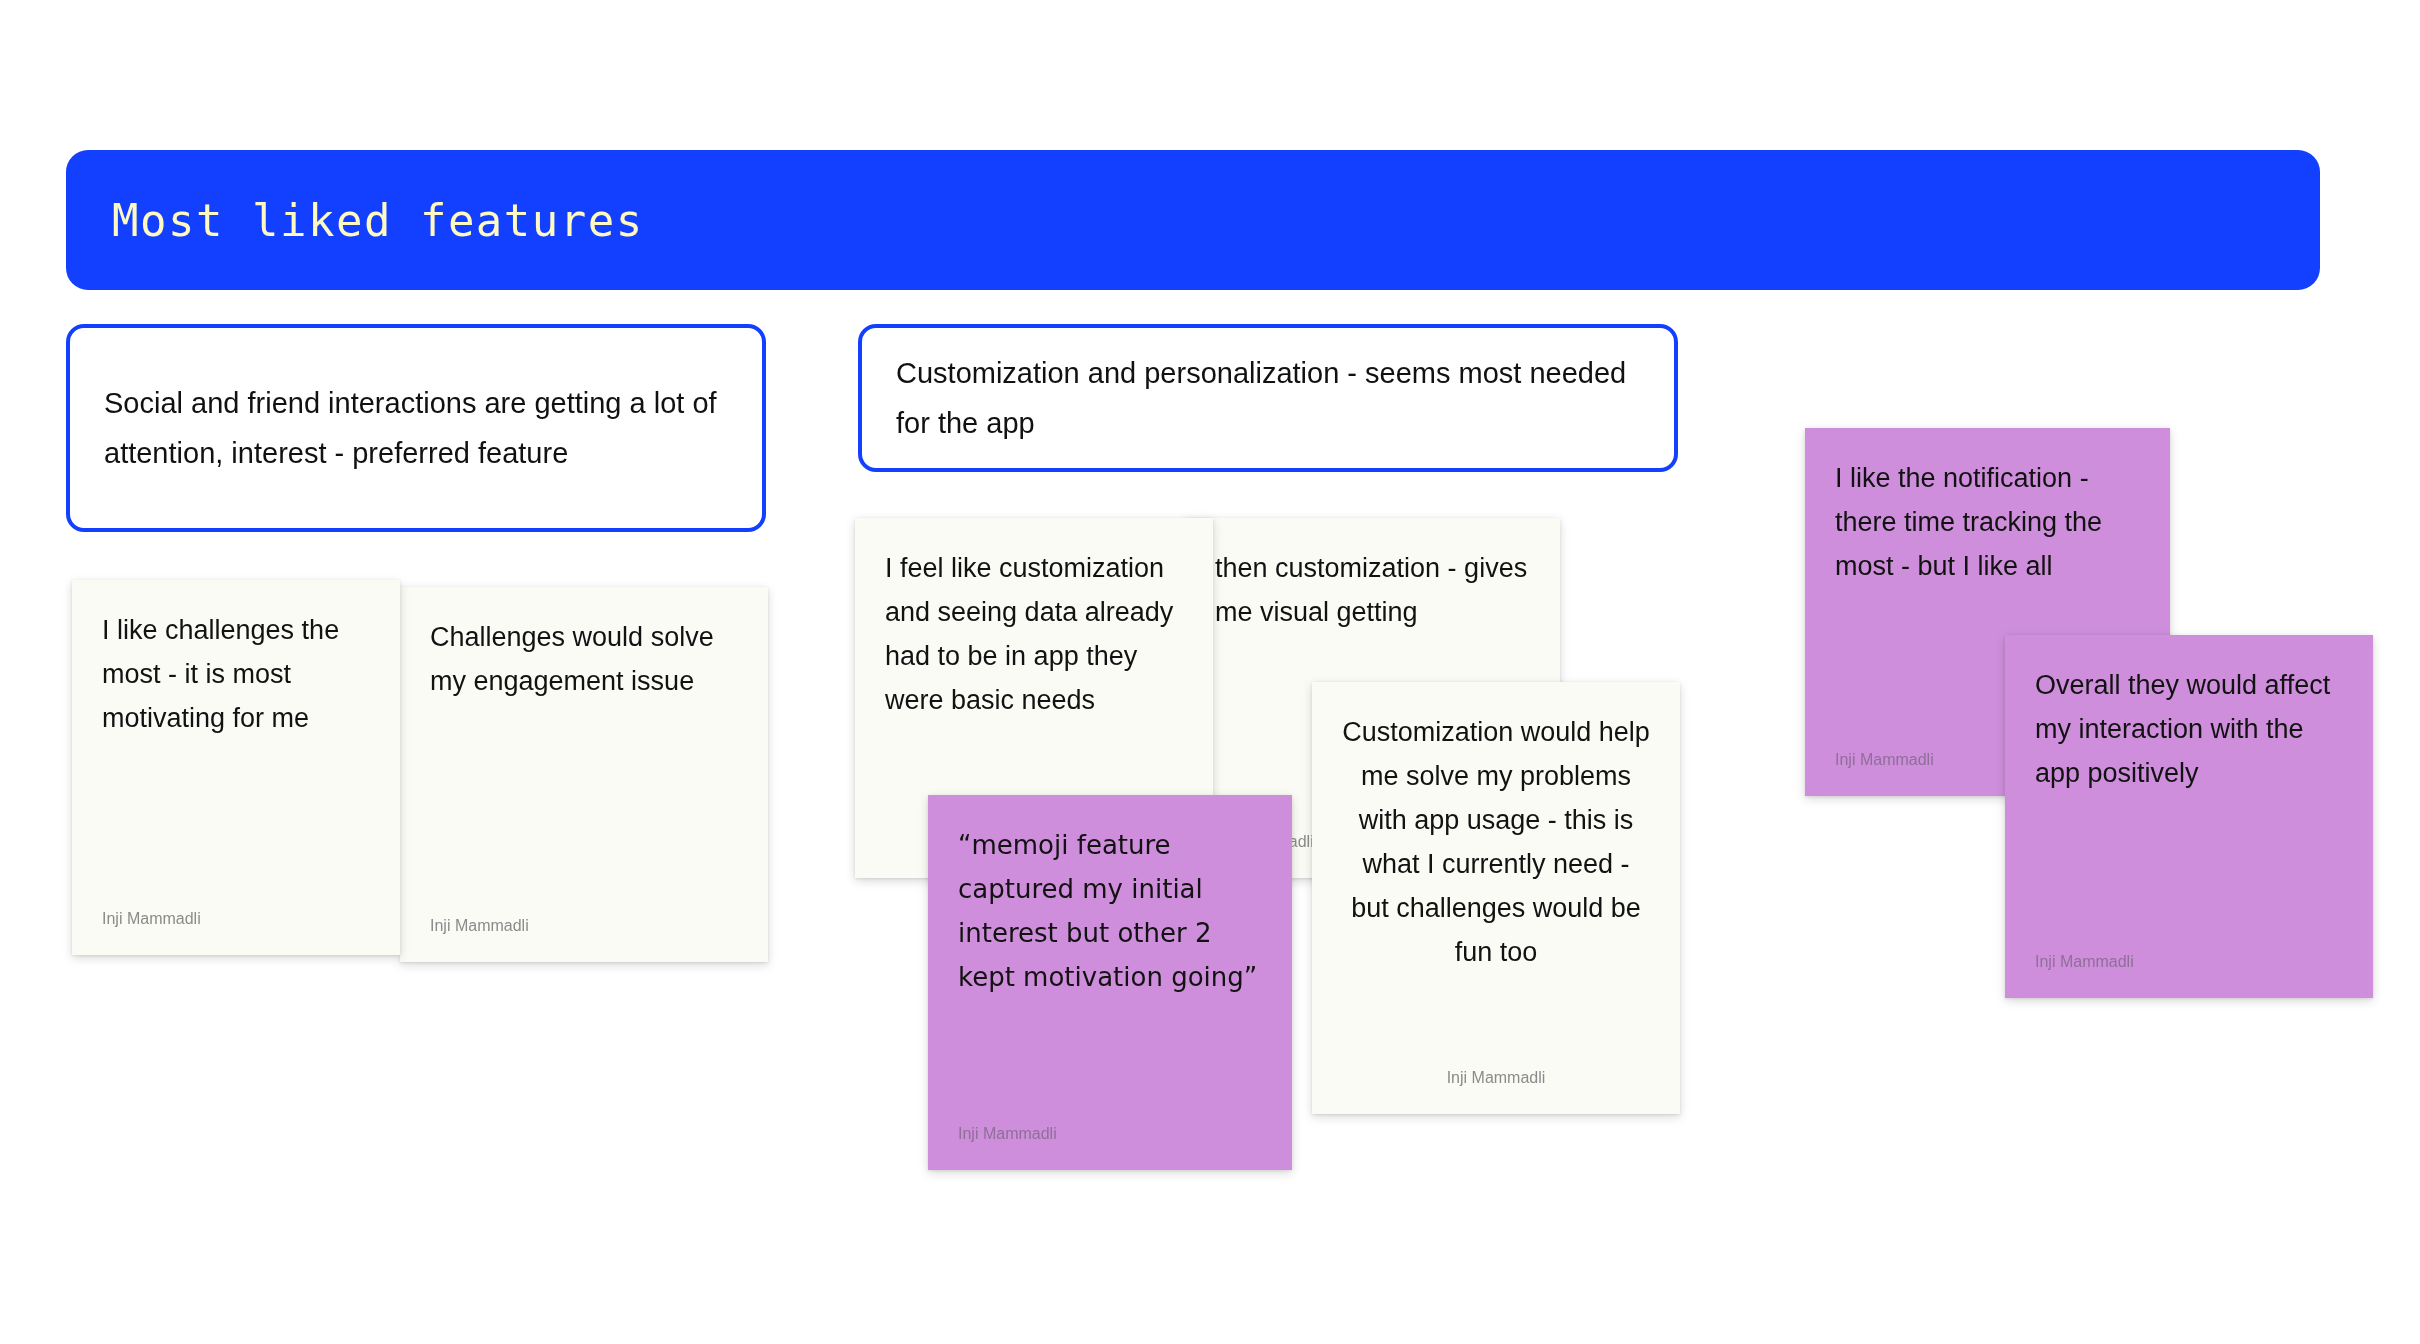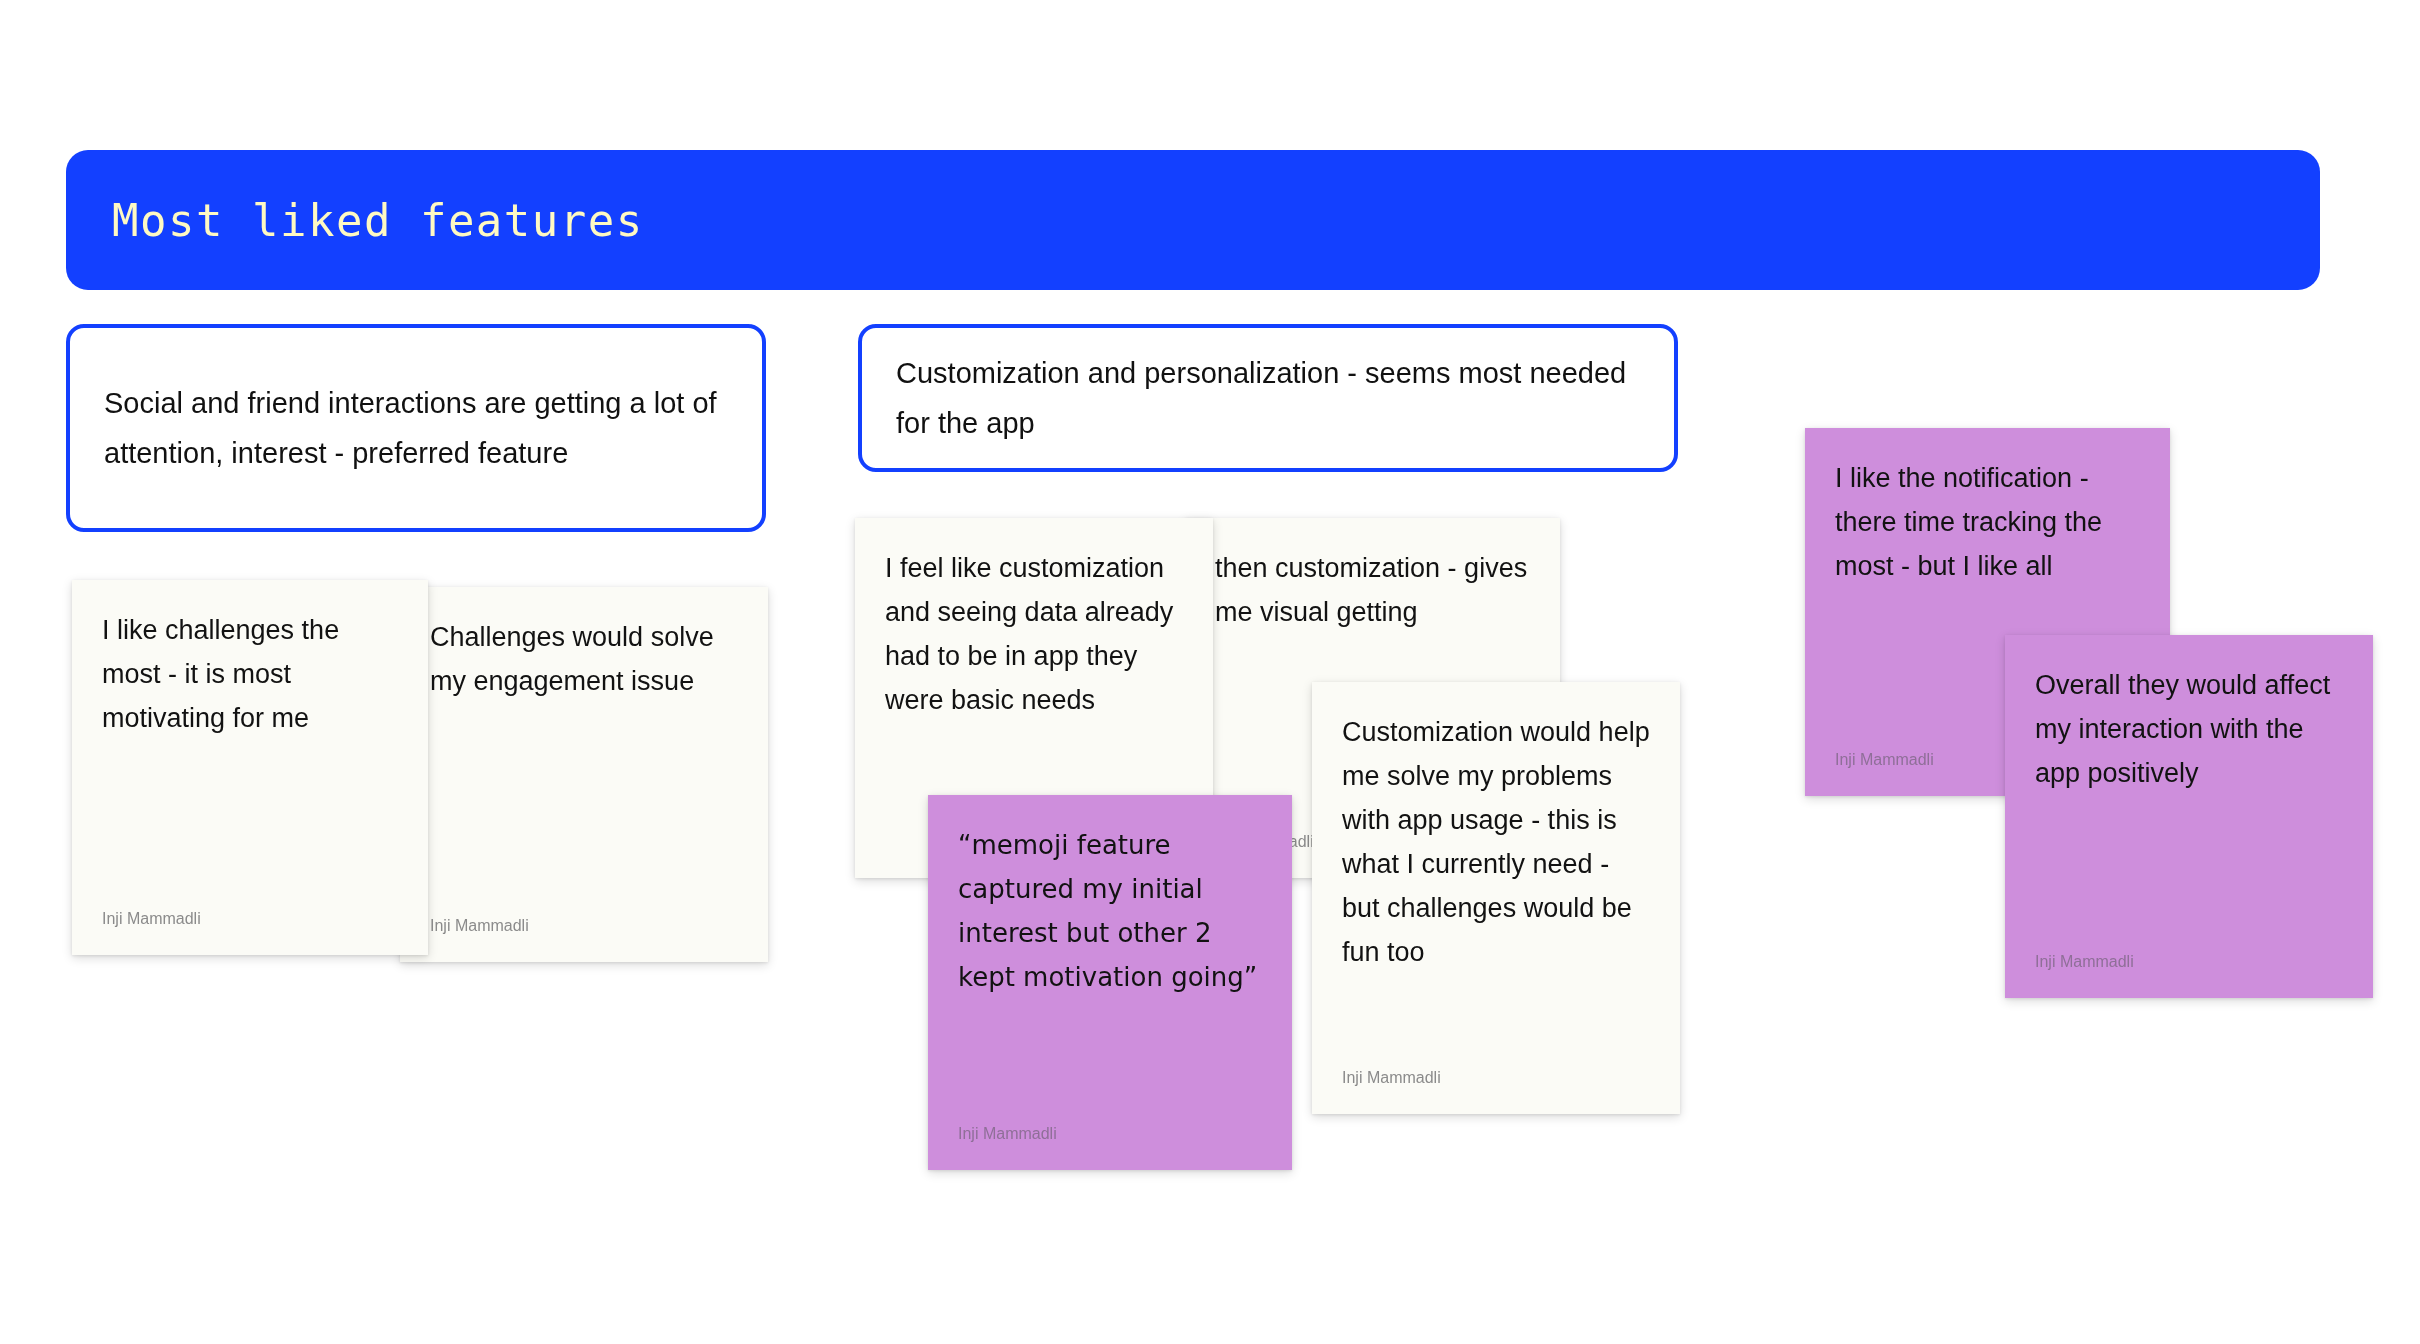--- a/index.html
+++ b/index.html
@@ -110,41 +110,41 @@
 
   <div class="outline-card" style="left:858px; top:324px; width:820px; height:148px;">
     <div class="oc-text">Customization and personalization - seems most needed for the app</div>
   </div>
 
   <div class="outline-card" style="left:66px; top:324px; width:700px; height:208px;">
     <div class="oc-text">Social and friend interactions are getting a lot of attention, interest - preferred feature</div>
   </div>
 
 
-  <div class="note cream" style="left:72px; top:580px; width:356px; height:375px; z-index:3;">
+  <div class="note cream" style="left:72px; top:580px; width:328px; height:375px; z-index:3;">
     <div class="note-text">I like challenges the most  - it is most motivating for me</div>
     <div class="note-author">Inji Mammadli</div>
   </div>
 
   <div class="note cream" style="left:400px; top:587px; width:368px; height:375px; z-index:2;">
     <div class="note-text">Challenges would solve my engagement issue</div>
     <div class="note-author">Inji Mammadli</div>
   </div>
 
   <div class="note cream" style="left:855px; top:518px; width:358px; height:360px; z-index:3;align-items:center;">
     <div class="note-text">I feel like customization and seeing data already had to be in app they were basic needs</div>
     <div class="note-author">Inji Mammadli</div>
   </div>
 
   <div class="note cream" style="left:1185px; top:518px; width:375px; height:360px; z-index:2;">
     <div class="note-text">then customization - gives me visual getting</div>
     <div class="note-author">Inji Mammadli</div>
   </div>
 
-  <div class="note cream" style="left:1312px; top:682px; width:368px; height:432px; z-index:5;">
+  <div class="note cream" style="left:1312px; top:682px; width:368px; height:432px; z-index:5;text-align:center;">
     <div class="note-text">Customization would help me solve my problems with app usage - this is what I currently need - but challenges would be fun too</div>
     <div class="note-author">Inji Mammadli</div>
   </div>
 
   <div class="note purple geo" style="left:928px; top:795px; width:364px; height:375px; z-index:6;">
     <div class="note-text">“memoji feature captured my initial interest but other 2 kept motivation going”</div>
     <div class="note-author">Inji Mammadli</div>
   </div>
 
   <div class="note purple" style="left:1805px; top:428px; width:365px; height:368px; z-index:3;">

